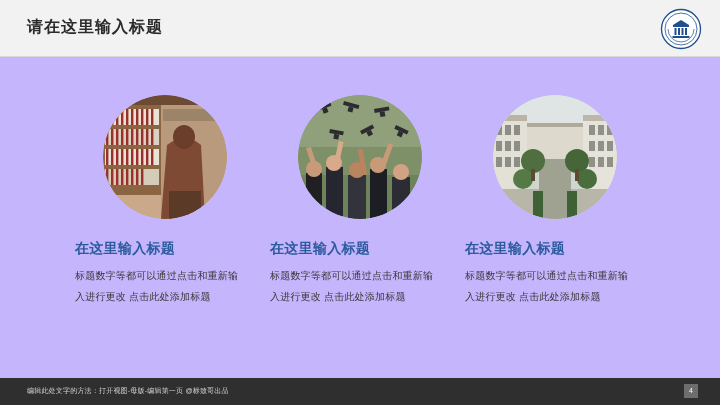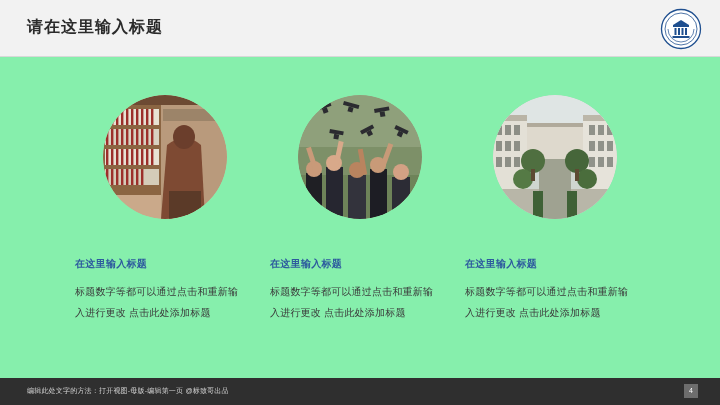--- a/index.html
+++ b/index.html
@@ -10,21 +10,21 @@
   body {
     width: 720px;
     height: 405px;
     font-family: "Liberation Sans", sans-serif;
     overflow: hidden;
   }
   .slide {
     position: relative;
     width: 720px;
     height: 405px;
-    background: #86efac;
+    background: #c4b5fd;
     overflow: hidden;
     text-decoration: underline;
   }
   
   .title-bar {
     position: absolute;
     left: 0;
     top: 0;
     width: 720px;
     height: 57px;
@@ -79,22 +79,22 @@
     position: relative;
     width: 124px;
     height: 124px;
     margin: 0 auto;
     border-radius: 50%;
     overflow: hidden;
   }
   .circle-img svg { display: block; }
 
   .col-heading {
-    margin-top: 37px;
-    font-size: 10px;
+    margin-top: 21px;
+    font-size: 14px;
     font-weight: bold;
     color: #2d5a9e;
     line-height: 16px;
     letter-spacing: 0.3px;
   }
   .col-body {
     margin-top: 9px;
     font-size: 10px;
     color: #3a3a3a;
     line-height: 21px;

